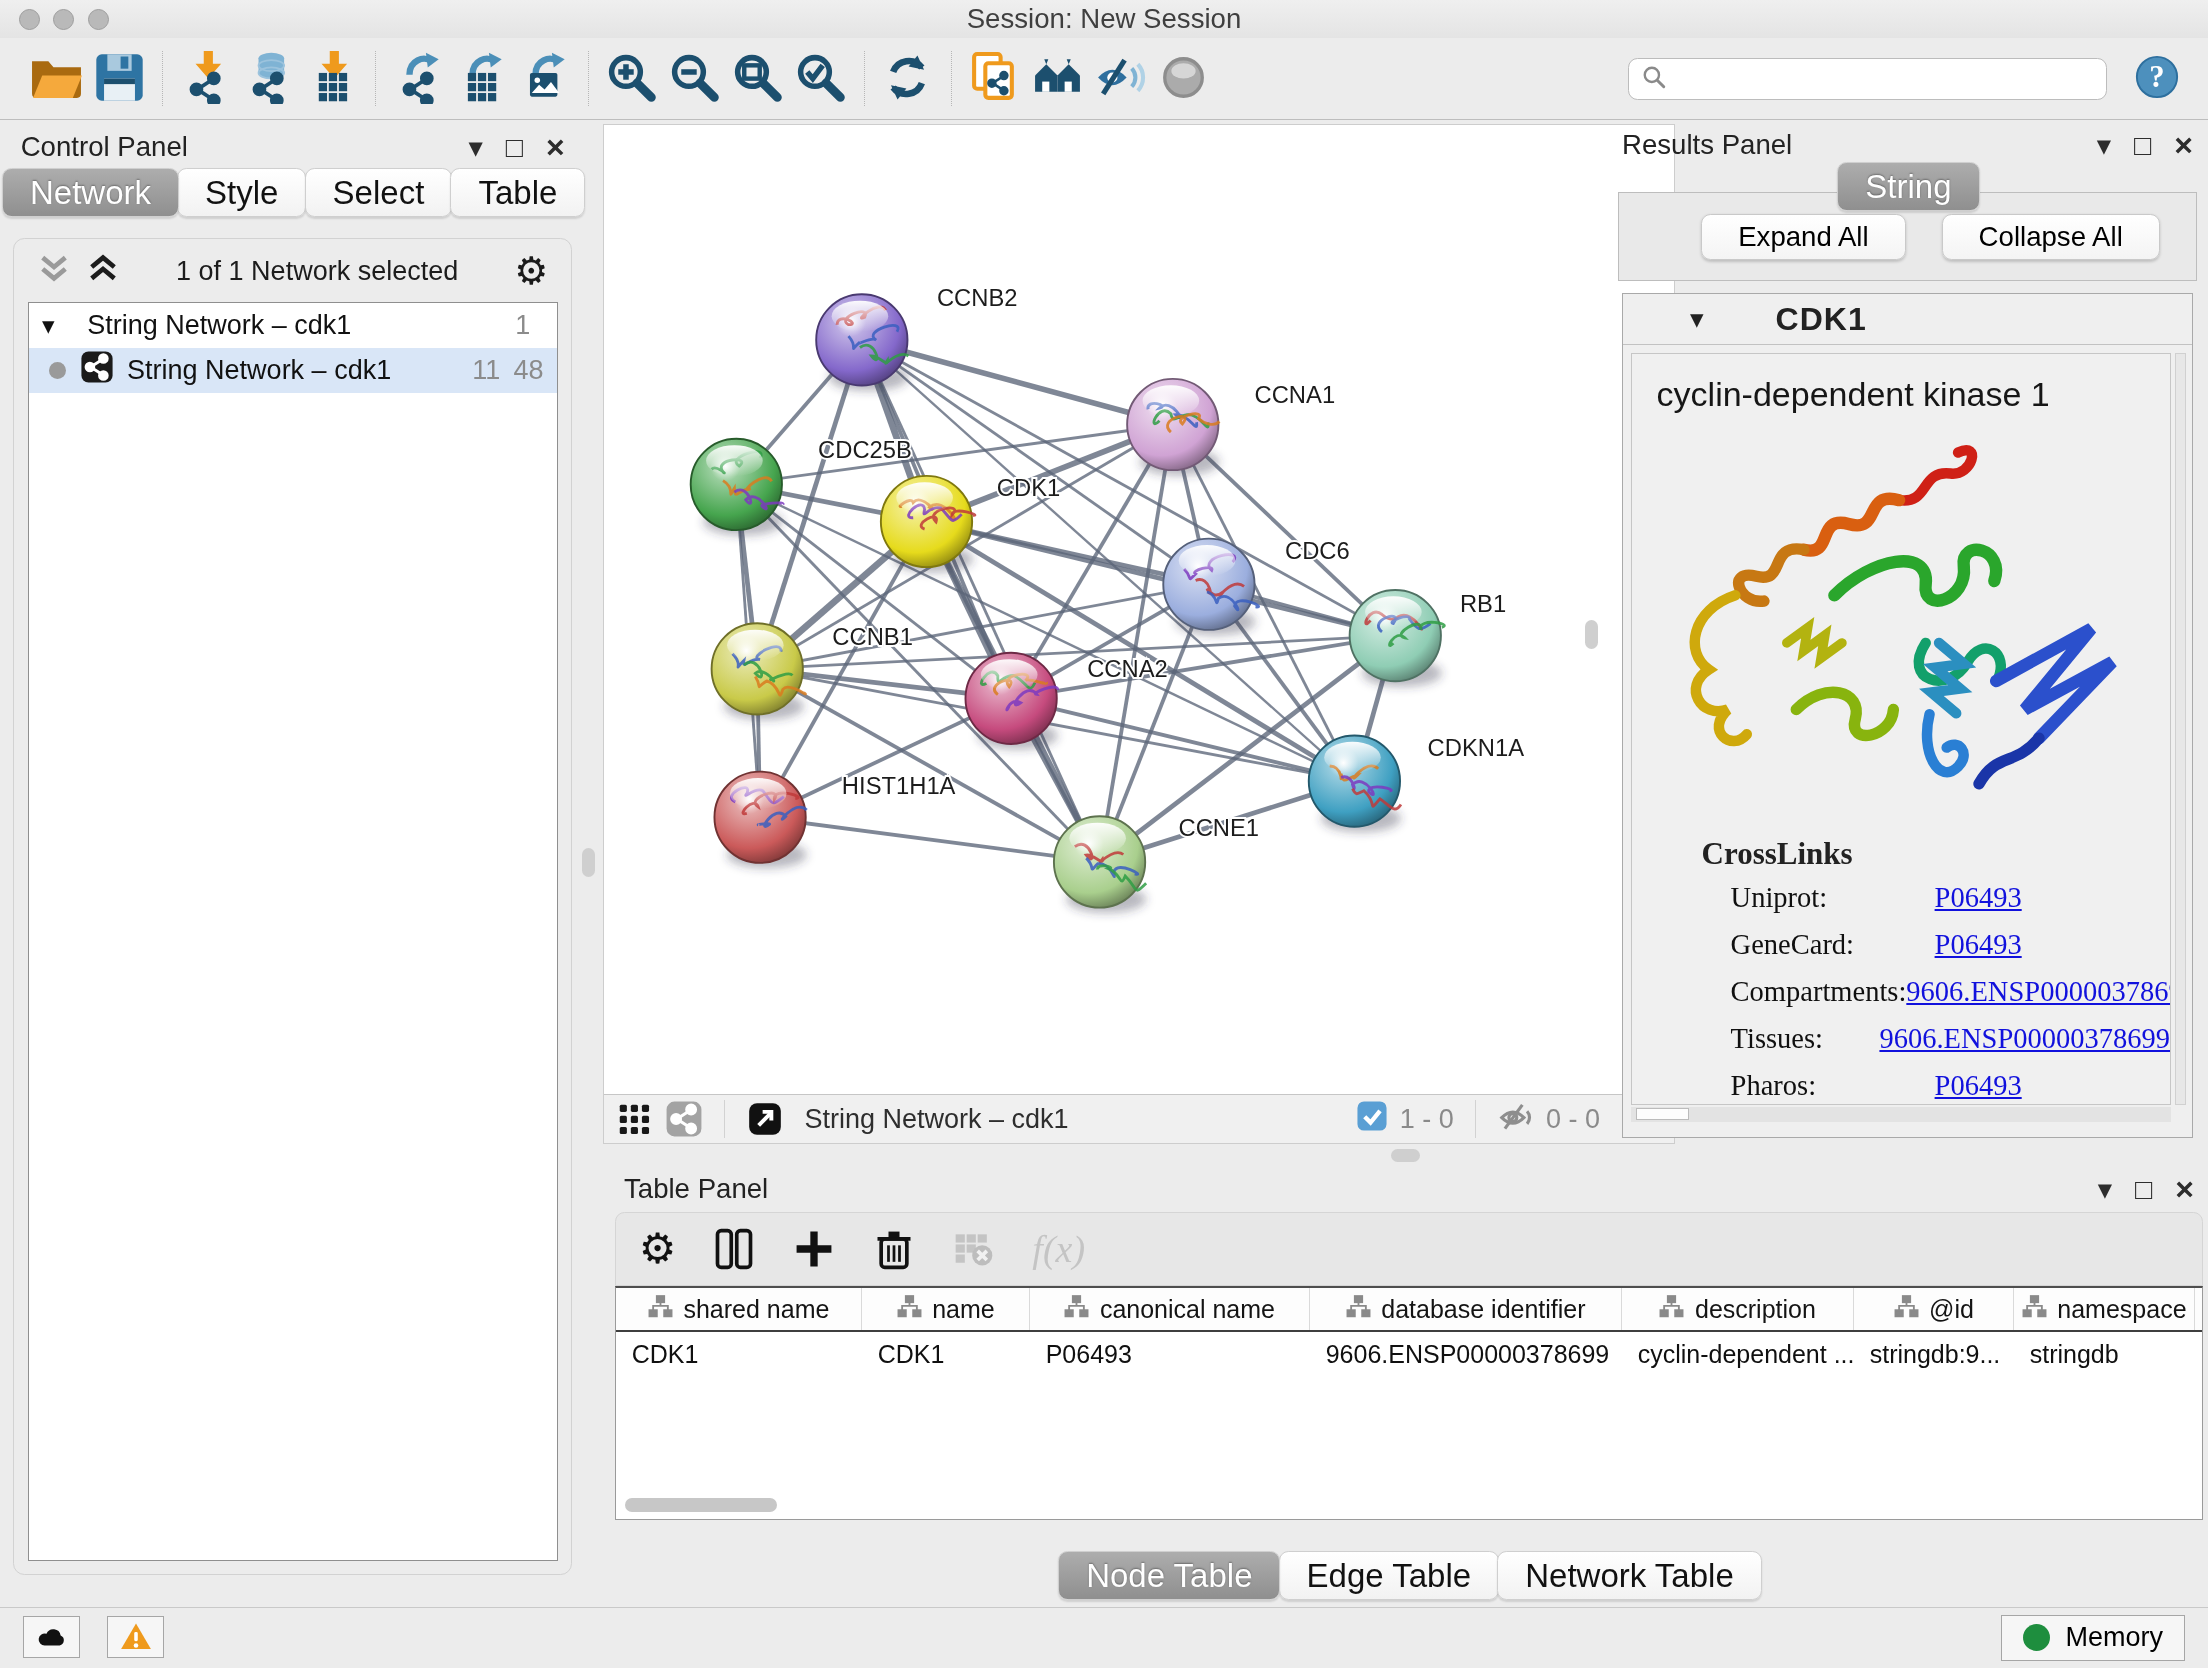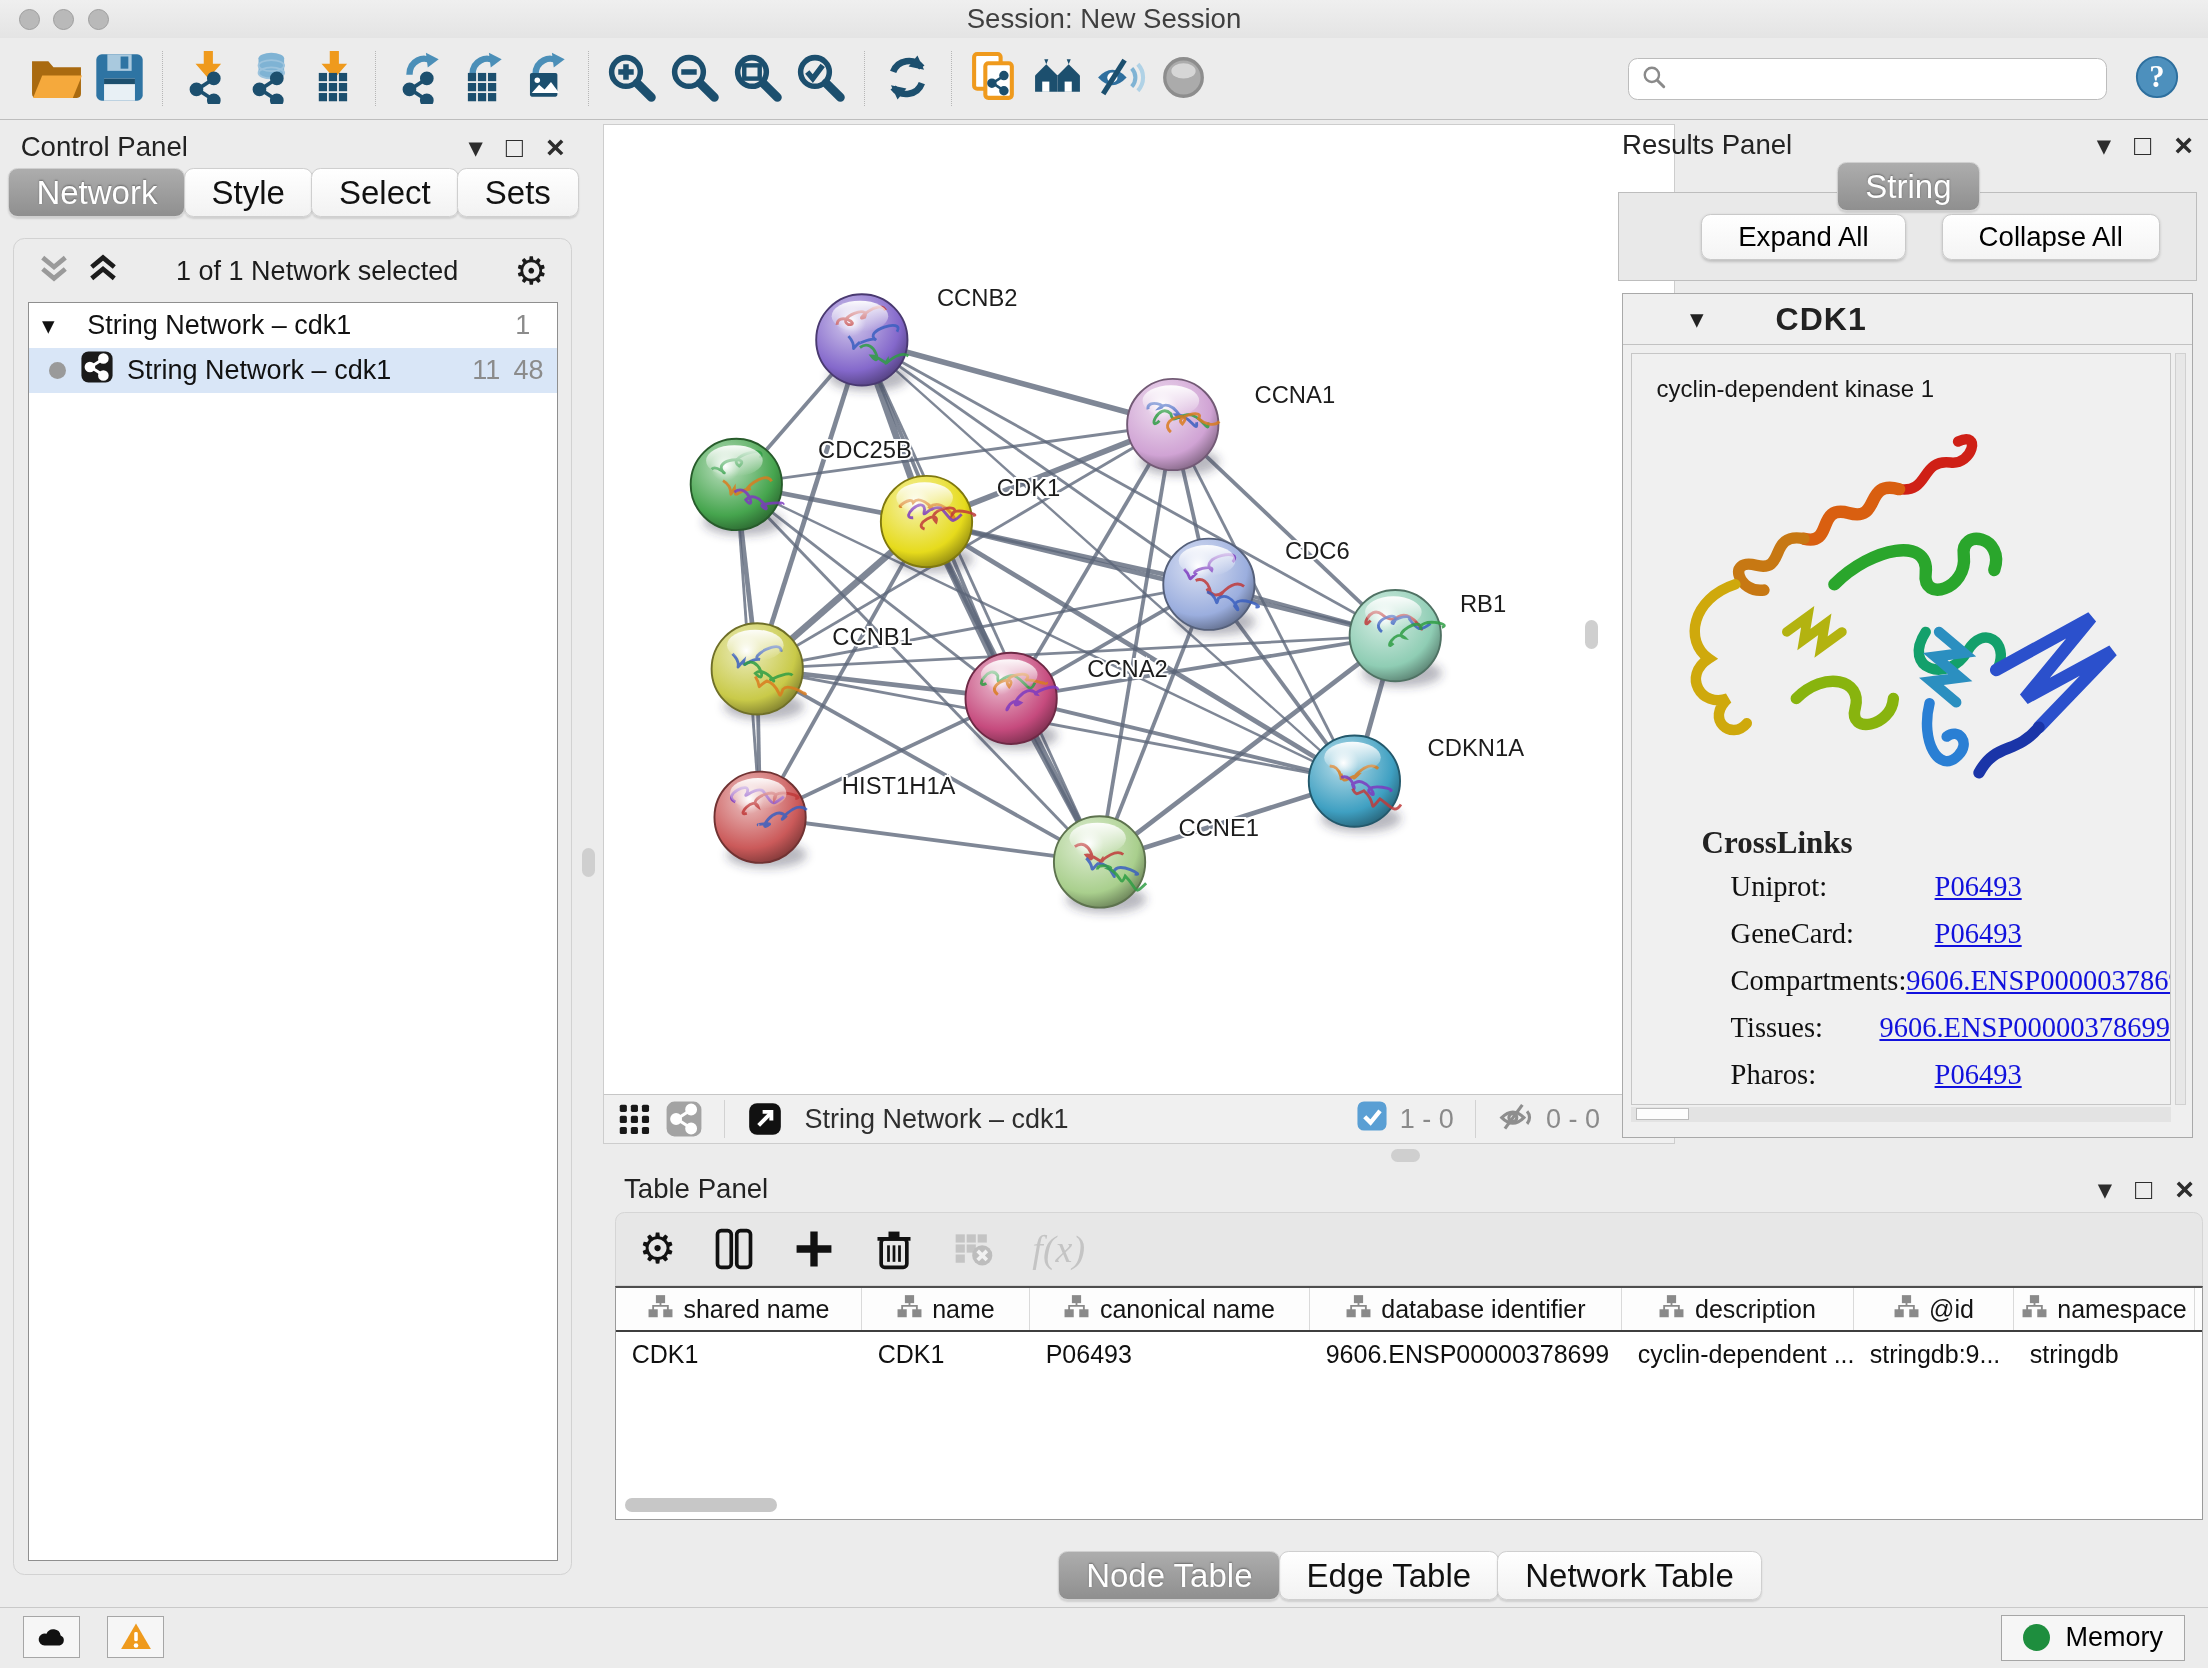--- a/index.html
+++ b/index.html
@@ -63,21 +63,21 @@
   
   .results-panel { left:1607px; top:124px; width:601px; height:1020px; }
   .rp-tabrow { position:absolute; left:0; top:38px; width:100%; display:flex; justify-content:center; z-index:2; }
   .rp-card { position:absolute; left:11.4px; right:11.4px; top:68px; height:89px; background:#e9e9e9; border:1px solid #bdbdbd; display:flex; align-items:center; justify-content:center; gap:36px;padding-left:46px; }
   .rp-btn { height:46px; padding:0 36px; background:linear-gradient(#ffffff,#f4f4f4); border:1px solid #c9c9c9; border-radius:9.5px; font-size:27.6px; font-family:inherit; cursor:pointer; box-shadow:0 1.9px 2.9px rgba(0,0,0,.18); }
   .rp-section { position:absolute; left:15px; right:15px; top:169px; bottom:5.7px; border:1.9px solid #a9a9a9; background:#efefef; }
   .rp-sec-head { height:51px; display:flex; align-items:center; border-bottom:1px solid #c2c2c2; }
   .rp-sec-head .tri { margin-left:67px; font-size:27px; cursor:pointer; }
   .rp-gene { font-size:32px; font-weight:bold; margin-left:72px; letter-spacing:1px; }
   .rp-content { position:absolute; left:7.6px; top:59px; right:21px; bottom:32px; background:#f0f0f0; border:1px solid #c6c6c6; overflow:hidden; }
-  .rp-desc { font-size:24px; color:#161616; padding:21px 0 0 25px; }
+  .rp-desc { font-size:34px; color:#161616; padding:21px 0 0 25px; }
   .protein-wrap { margin:9.5px auto 0; width:514px; height:409px; }
   .xl-title { font-family:"Liberation Serif","DejaVu Serif",serif; font-weight:bold; font-size:31px; margin:3.8px 0 9.5px 70px; }
   .xl-row { display:flex; font-family:"Liberation Serif","DejaVu Serif",serif; font-size:28.5px; margin:0 0 15px 99px; }
   .xl-label { width:204px; color:#101010; }
   .xl-link { color:#1111dd; text-decoration:underline; cursor:pointer; }
   .rp-vscroll { position:absolute; right:5.7px; top:59px; bottom:32px; width:11.4px; background:#e7e7e7; border:1px solid #d0d0d0; }
   .rp-hscroll { position:absolute; left:7.6px; right:21px; bottom:15px; height:15px; background:#e3e3e3; border:1px solid #cicic1; }
   .rp-hthumb { position:absolute; left:5.7px; top:1px; width:53px; height:11.4px; background:#fdfdfd; border:1px solid #bbb; }
 
   
@@ -343,21 +343,21 @@
     <span class="win-btns">
       <span>▾</span>
       <span>□</span>
       <span class="wb-x">×</span>
     </span>
   </div>
   <div class="cp-tabs" id="cp-tabs">
       <span class="tab sel">Network</span>
       <span class="tab">Style</span>
       <span class="tab">Select</span>
-      <span class="tab">Sets</span>
+      <span class="tab">Table</span>
     </div>
   <div class="cp-body">
     <div class="cp-selrow">
       <span class="chev">
         <svg viewBox="0 0 36 34">
             <g fill="none" stroke="#9a9a9a" stroke-width="5">
               <path d="M6 6 l12 10 12-10"></path>
               <path d="M6 18 l12 10 12-10"></path>
             </g>
           </svg>

